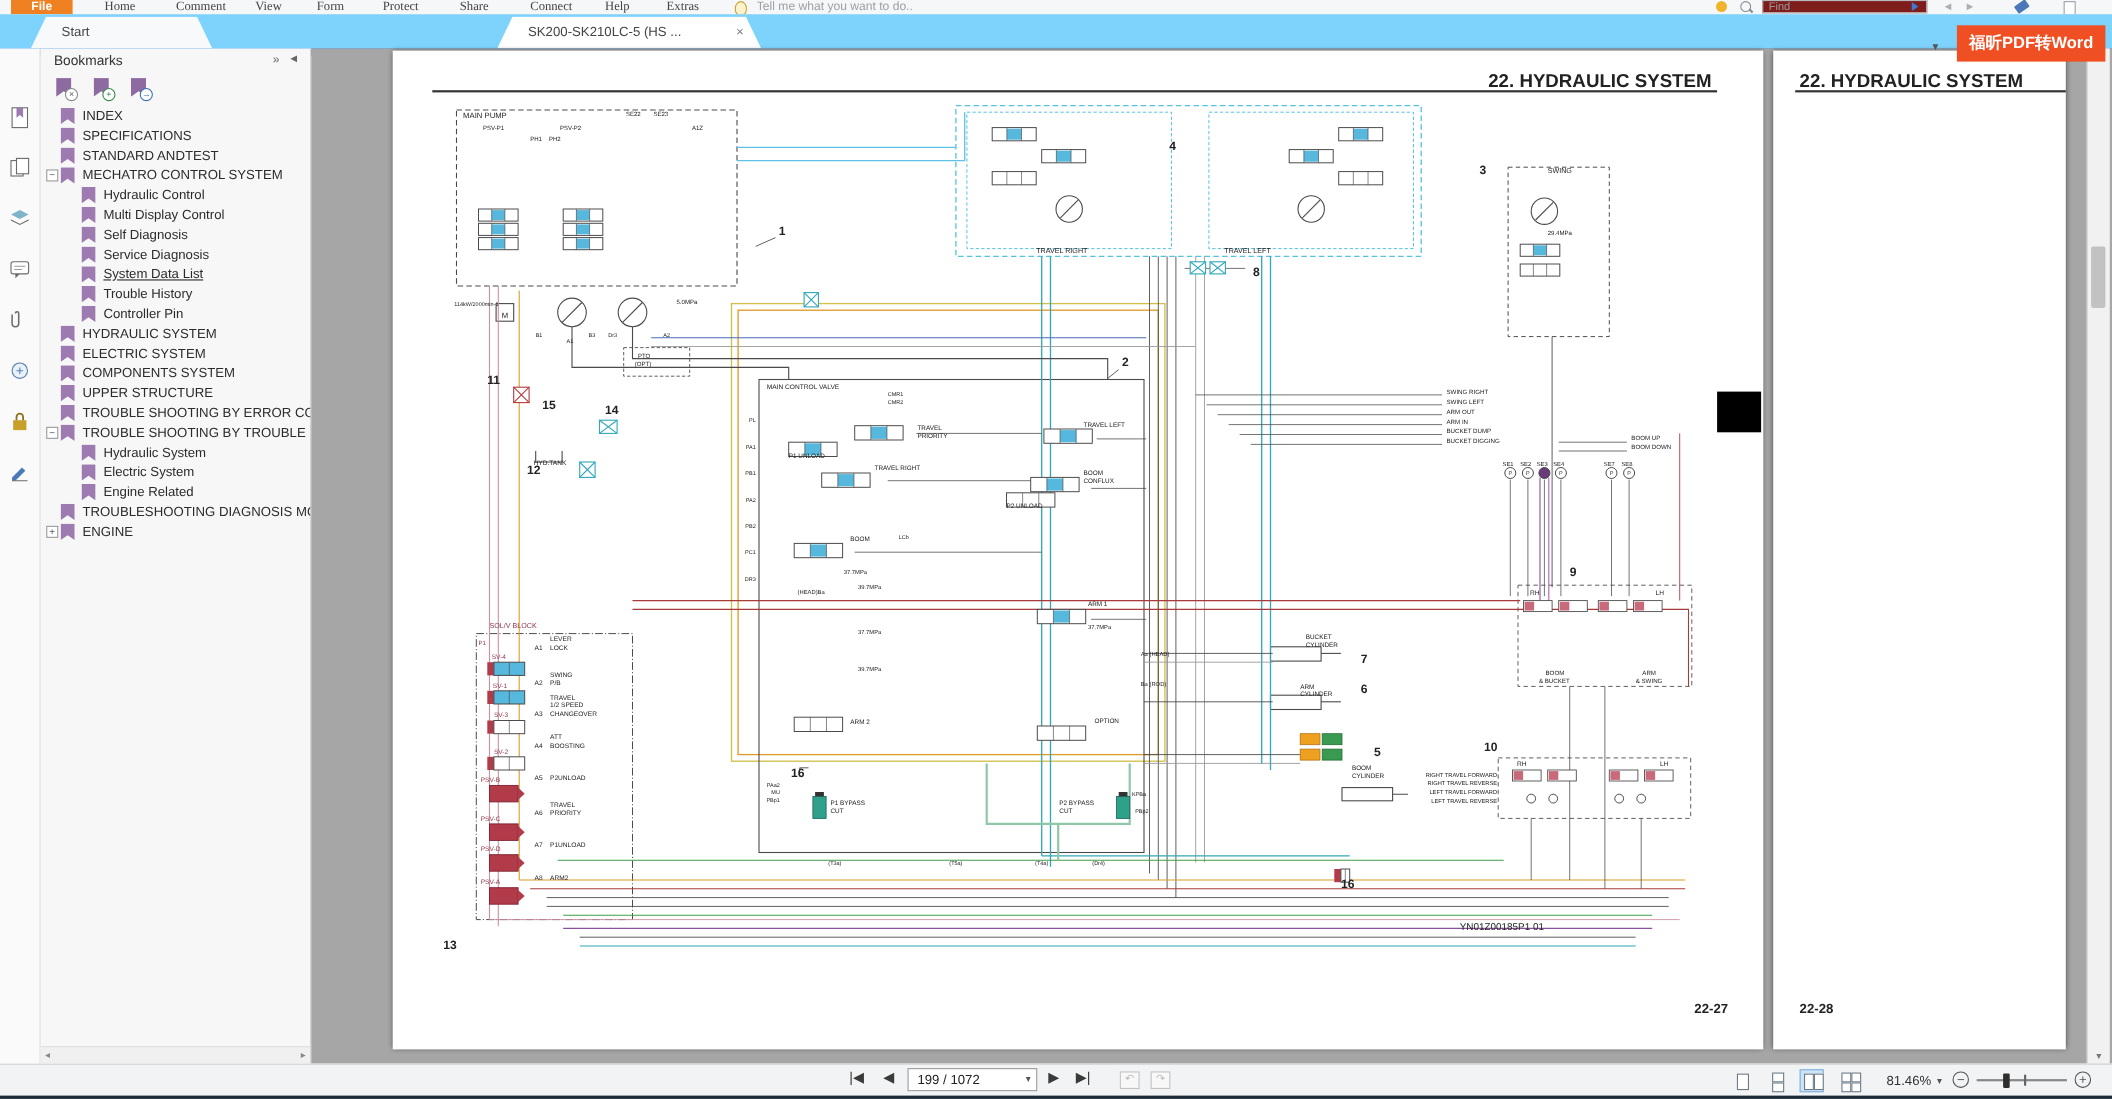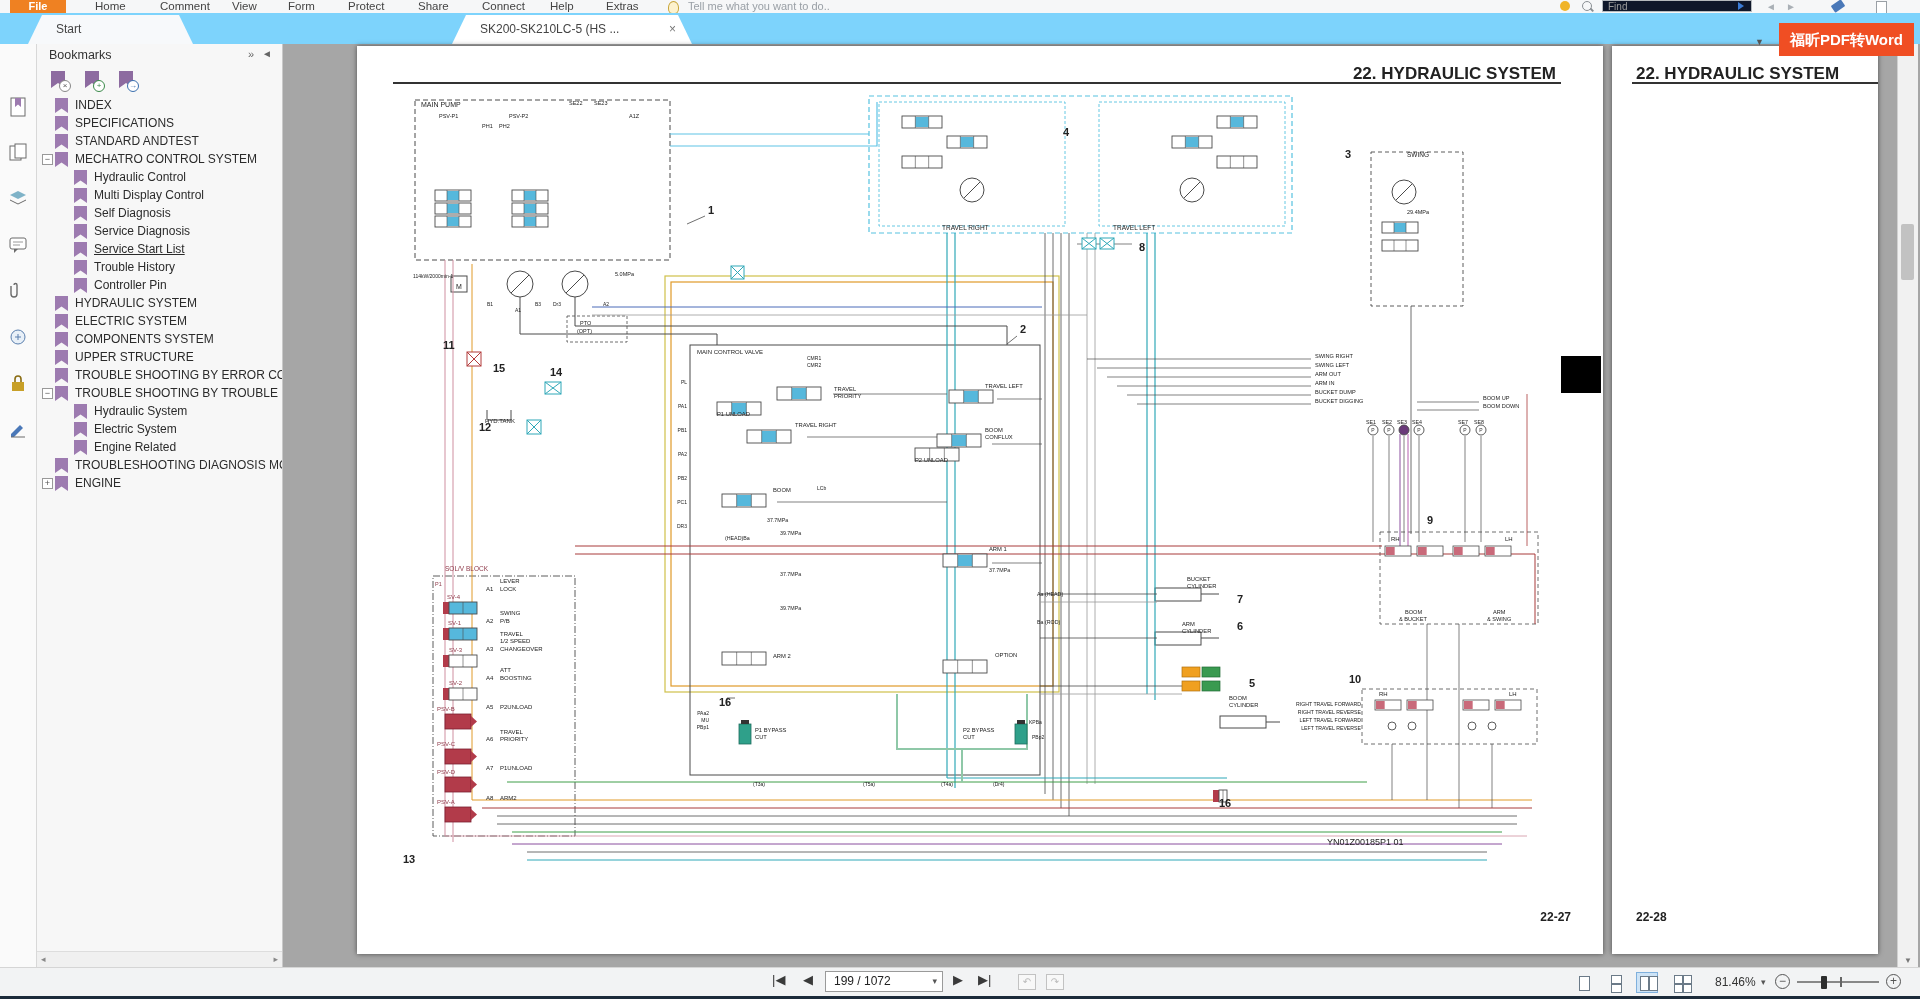--- a/index.html
+++ b/index.html
@@ -2,27 +2,27 @@
 <html><head>
 <meta charset="utf-8">
 <style>
   html,body{margin:0;padding:0;background:#777;}
   #screen{position:relative;width:1920px;height:999px;background:#fff;overflow:hidden;
           font-family:"Liberation Sans",sans-serif;color:#333;}
   
   #ribbon{position:absolute;left:0;top:0;width:1920px;height:13px;background:#f6f7f8;border-bottom:1px solid #e3e5e8;overflow:hidden;}
   #file-btn{position:absolute;left:10px;top:0;width:56px;height:13px;background:#ef8122;color:#fff;
             font-size:11px;line-height:12px;text-align:center;font-weight:bold;}
-  .m-item{position:absolute;top:0;font-size:11.5px;line-height:13px;color:#444;}
+  .m-item{position:absolute;top:0;font-size:11.5px;line-height:13px;color:#444;font-family:Liberation Serif, serif;}
   #tellme{position:absolute;left:688px;top:0;font-size:11px;line-height:13px;color:#9aa0a6;}
   #bulb{position:absolute;left:668px;top:1px;width:9px;height:11px;border:1px solid #c7a53a;border-radius:50% 50% 40% 40%;background:#fdf2cd;}
   #help-dot{position:absolute;left:1560px;top:1px;width:10px;height:10px;border-radius:50%;background:#f0b428;}
   #find-mag{position:absolute;left:1582px;top:1px;width:8px;height:8px;border:1.5px solid #8a8f94;border-radius:50%;}
   #find-mag:after{content:"";position:absolute;left:7px;top:7px;width:4px;height:1.5px;background:#8a8f94;transform:rotate(45deg);}
-  #find-box{position:absolute;left:1602px;top:0;width:150px;height:12px;background:#0f172a;border:1px solid #b5b9bd;font-size:10px;line-height:11px;color:#999;padding-left:5px;box-sizing:border-box;}
+  #find-box{position:absolute;left:1602px;top:0;width:150px;height:12px;background:#7f1d1d;border:1px solid #b5b9bd;font-size:10px;line-height:11px;color:#999;padding-left:5px;box-sizing:border-box;}
   #find-go{position:absolute;left:1738px;top:2px;width:0;height:0;border-left:6px solid #3a7bd5;border-top:4px solid transparent;border-bottom:4px solid transparent;}
   .rb-ico{position:absolute;top:0;font-size:10px;line-height:13px;color:#aab0b6;}
   #rb-pen{position:absolute;left:1832px;top:2px;width:12px;height:8px;background:#4a78b8;transform:rotate(-35deg);border-radius:1px;}
   #rb-doc{position:absolute;left:1876px;top:1px;width:9px;height:11px;border:1px solid #9aa0a6;background:#fff;}
   
   #tabbar{position:absolute;left:0;top:13px;width:1920px;height:31px;background:#7dd3fc;border-bottom:7px solid #3b82f6;}
   .tab{position:absolute;top:2px;height:29px;background:#fcfdfe;
        clip-path:polygon(0 100%,14px 0,calc(100% - 14px) 0,100% 100%);
        font-size:12px;line-height:29px;color:#444;padding:0 28px;box-sizing:border-box;}
   #tab-start{left:28px;width:165px;background:#f7f9fb;}
@@ -191,21 +191,21 @@
     </div>
     <div id="bm-tree">
         <div class="bm-row lv0"><span class="bm-flag"></span><span class="bm-label">INDEX</span></div>
         <div class="bm-row lv0"><span class="bm-flag"></span><span class="bm-label">SPECIFICATIONS</span></div>
         <div class="bm-row lv0"><span class="bm-flag"></span><span class="bm-label">STANDARD ANDTEST</span></div>
         <div class="bm-row lv0"><span class="exp">−</span><span class="bm-flag"></span><span class="bm-label">MECHATRO CONTROL SYSTEM</span></div>
         <div class="bm-row lv1"><span class="bm-flag"></span><span class="bm-label">Hydraulic Control</span></div>
         <div class="bm-row lv1"><span class="bm-flag"></span><span class="bm-label">Multi Display Control</span></div>
         <div class="bm-row lv1"><span class="bm-flag"></span><span class="bm-label">Self Diagnosis</span></div>
         <div class="bm-row lv1"><span class="bm-flag"></span><span class="bm-label">Service Diagnosis</span></div>
-        <div class="bm-row lv1 active"><span class="bm-flag"></span><span class="bm-label">Service Start List</span></div>
+        <div class="bm-row lv1 active"><span class="bm-flag"></span><span class="bm-label">System Data List</span></div>
         <div class="bm-row lv1"><span class="bm-flag"></span><span class="bm-label">Trouble History</span></div>
         <div class="bm-row lv1"><span class="bm-flag"></span><span class="bm-label">Controller Pin</span></div>
         <div class="bm-row lv0"><span class="bm-flag"></span><span class="bm-label">HYDRAULIC SYSTEM</span></div>
         <div class="bm-row lv0"><span class="bm-flag"></span><span class="bm-label">ELECTRIC SYSTEM</span></div>
         <div class="bm-row lv0"><span class="bm-flag"></span><span class="bm-label">COMPONENTS SYSTEM</span></div>
         <div class="bm-row lv0"><span class="bm-flag"></span><span class="bm-label">UPPER STRUCTURE</span></div>
         <div class="bm-row lv0"><span class="bm-flag"></span><span class="bm-label">TROUBLE SHOOTING BY ERROR CODE</span></div>
         <div class="bm-row lv0"><span class="exp">−</span><span class="bm-flag"></span><span class="bm-label">TROUBLE SHOOTING BY TROUBLE</span></div>
         <div class="bm-row lv1"><span class="bm-flag"></span><span class="bm-label">Hydraulic System</span></div>
         <div class="bm-row lv1"><span class="bm-flag"></span><span class="bm-label">Electric System</span></div>

